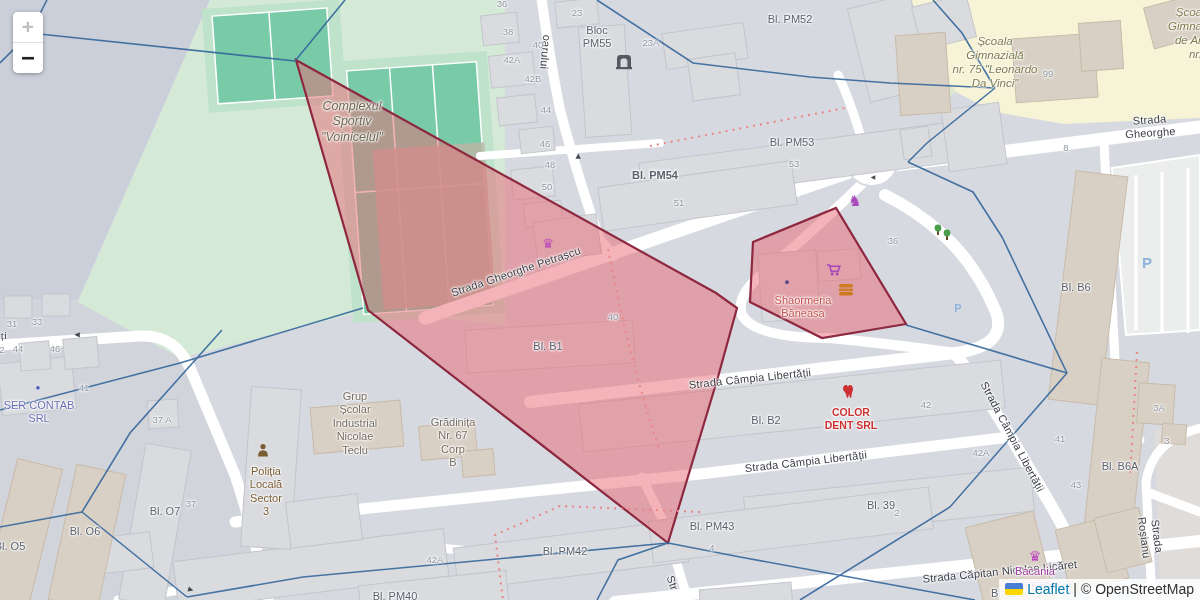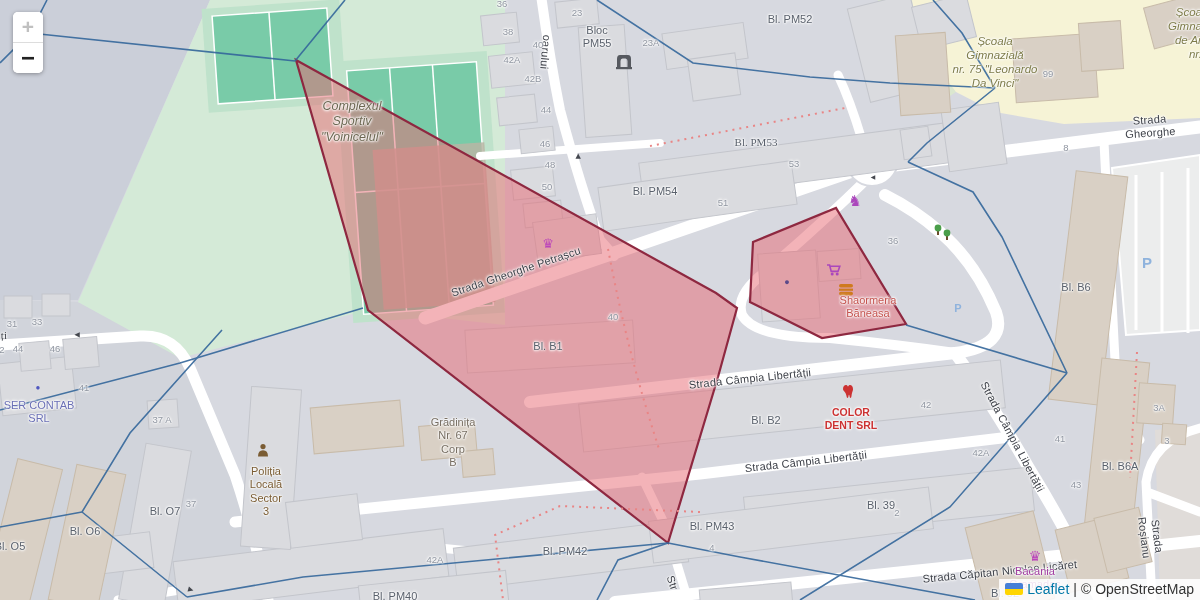--- a/index.html
+++ b/index.html
@@ -215,22 +215,22 @@
   <div class="lbl st" style="left:1150px;top:127px;transform:translate(-50%,-50%) rotate(-4deg);">Strada Gheorghe</div>
   <div class="lbl st" style="left:1012px;top:437px;transform:translate(-50%,-50%) rotate(62deg);">Strada Câmpia Libertății</div>
   <div class="lbl st" style="left:1150px;top:537px;transform:translate(-50%,-50%) rotate(83deg);">Strada Roșianu</div>
   <div class="lbl st" style="left:545px;top:52px;transform:translate(-50%,-50%) rotate(95deg);">oarului</div>
   <div class="lbl st" style="left:672px;top:583px;transform:translate(-50%,-50%) rotate(72deg);">Str</div>
   <div class="lbl st" style="left:4px;top:336px;font-family:Liberation Serif, serif;">ți</div>
 
   <div class="lbl blk" style="left:790px;top:20px;">Bl. PM52</div>
   <div class="lbl blk" style="left:597px;top:37px;">Bloc
 PM55</div>
-  <div class="lbl blk" style="left:756px;top:143px;font-family:Liberation Serif, serif;">Bl. PM53</div>
-  <div class="lbl blk" style="left:655px;top:192px;">Bl. PM54</div>
+  <div class="lbl blk" style="left:792px;top:143px;">Bl. PM53</div>
+  <div class="lbl blk" style="left:655px;top:176px;font-weight:bold;">Bl. PM54</div>
   <div class="lbl blk" style="left:548px;top:347px;">Bl. B1</div>
   <div class="lbl blk" style="left:766px;top:421px;">Bl. B2</div>
   <div class="lbl blk" style="left:881px;top:506px;">Bl. 39</div>
   <div class="lbl blk" style="left:565px;top:552px;text-align:right;">Bl. PM42</div>
   <div class="lbl blk" style="left:712px;top:527px;">Bl. PM43</div>
   <div class="lbl blk" style="left:395px;top:597px;">Bl. PM40</div>
   <div class="lbl blk" style="left:165px;top:512px;">Bl. O7</div>
   <div class="lbl blk" style="left:85px;top:532px;">Bl. O6</div>
   <div class="lbl blk" style="left:10px;top:547px;">Bl. O5</div>
   <div class="lbl blk" style="left:1076px;top:288px;">Bl. B6</div>
@@ -241,29 +241,34 @@
 Sportiv
 "Voinicelul"</div>
   <div class="lbl poi it" style="left:995px;top:62px;font-size:11.5px;color:#7e7c4a;">Școala
 Gimnazială
 nr. 75 "Leonardo
 Da Vinci"</div>
   <div class="lbl poi it" style="left:1185px;top:33px;font-size:11.5px;color:#7e7c4a;text-align:right;">Școa
 Gimna
 de Ar
 nr.</div>
+  <div class="lbl poi" style="left:355px;top:424px;color:#776e62;">Grup
+Școlar
+Industrial
+Nicolae
+Teclu</div>
   <div class="lbl poi" style="left:453px;top:443px;color:#776e62;">Grădinița
 Nr. 67
 Corp
 B</div>
   <div class="lbl poi" style="left:266px;top:492px;color:#7a5c33;">Poliția
 Locală
 Sector
 3</div>
-  <div class="lbl poi" style="left:868px;top:307px;color:#c4524e;">Shaormeria
+  <div class="lbl poi" style="left:803px;top:307px;color:#c4524e;">Shaormeria
 Băneasa</div>
   <div class="lbl poi" style="left:851px;top:419px;color:#cc3232;font-weight:700;font-size:10.5px;">COLOR
 DENT SRL</div>
   <div class="lbl poi" style="left:39px;top:412px;color:#6a6fb5;">SER CONTAB
 SRL</div>
   <div class="lbl poi" style="left:1035px;top:578px;color:#a03ca0;">Bacania
 Gramadas</div>
 
   <div class="lbl hn" style="left:502px;top:4px;">36</div>
   <div class="lbl hn" style="left:508px;top:32px;">38</div>
@@ -271,21 +276,21 @@
   <div class="lbl hn" style="left:512px;top:60px;">42A</div>
   <div class="lbl hn" style="left:533px;top:79px;">42B</div>
   <div class="lbl hn" style="left:546px;top:110px;">44</div>
   <div class="lbl hn" style="left:545px;top:144px;">46</div>
   <div class="lbl hn" style="left:550px;top:165px;">48</div>
   <div class="lbl hn" style="left:547px;top:187px;">50</div>
   <div class="lbl hn" style="left:577px;top:13px;">23</div>
   <div class="lbl hn" style="left:651px;top:43px;">23A</div>
   <div class="lbl hn" style="left:1048px;top:74px;">99</div>
   <div class="lbl hn" style="left:794px;top:164px;">53</div>
-  <div class="lbl hn" style="left:679px;top:203px;margin-left:44px;">51</div>
+  <div class="lbl hn" style="left:679px;top:203px;">51</div>
   <div class="lbl hn" style="left:613px;top:317px;">40</div>
   <div class="lbl hn" style="left:893px;top:241px;">36</div>
   <div class="lbl hn" style="left:926px;top:405px;">42</div>
   <div class="lbl hn" style="left:981px;top:453px;">42A</div>
   <div class="lbl hn" style="left:897px;top:513px;">2</div>
   <div class="lbl hn" style="left:1066px;top:148px;">8</div>
   <div class="lbl hn" style="left:1060px;top:439px;">41</div>
   <div class="lbl hn" style="left:1076px;top:485px;">43</div>
   <div class="lbl hn" style="left:1159px;top:408px;">3A</div>
   <div class="lbl hn" style="left:1167px;top:441px;">3</div>

